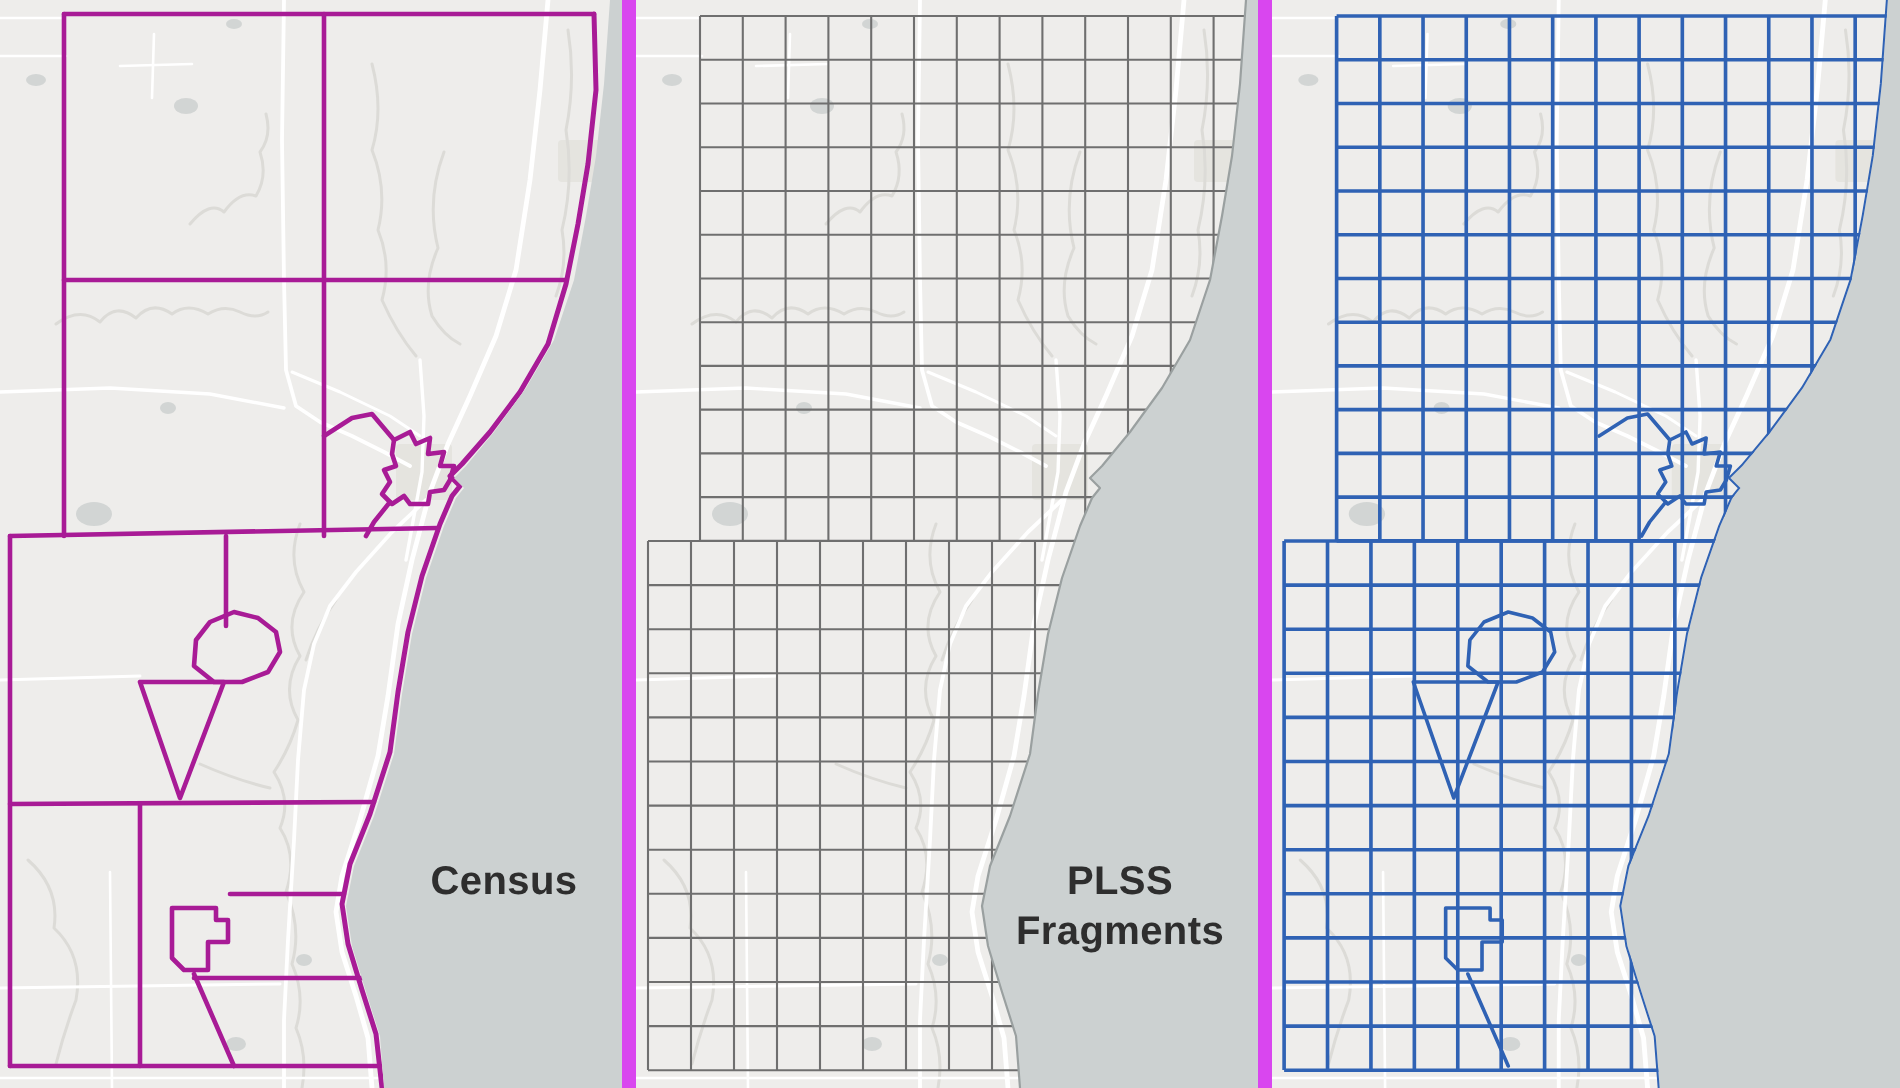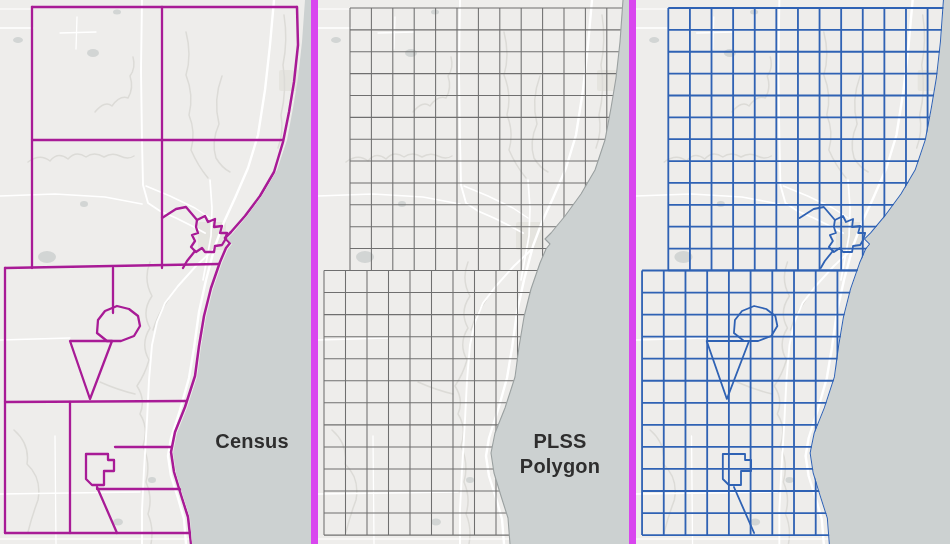--- a/index.html
+++ b/index.html
@@ -187,21 +187,21 @@
           <line x1="6" y1="446.9" x2="308" y2="446.9" stroke="#6f6f6f" stroke-width="1.05"></line>
           <line x1="6" y1="468.95000000000005" x2="308" y2="468.95000000000005" stroke="#6f6f6f" stroke-width="1.05"></line>
           <line x1="6" y1="491" x2="308" y2="491" stroke="#6f6f6f" stroke-width="1.05"></line>
           <line x1="6" y1="513.05" x2="308" y2="513.05" stroke="#6f6f6f" stroke-width="1.05"></line>
           <line x1="6" y1="535.1" x2="308" y2="535.1" stroke="#6f6f6f" stroke-width="1.05"></line>
         </g>
         <path d="M305,0 L302,42 L298,78 L293,108 L287,140 L277,170 L263,194 L247,216 L233,233 L227,239 L232,244 L228,249 L222,263 L213,289 L206,317 L201,347 L197,377 L187,408 L177,433 L173,453 L176,473 L183,496 L190,518 L192,544" fill="none" stroke="#9aa0a0" stroke-width="1.1" stroke-linejoin="round" stroke-linecap="round"></path>
       </svg>
     <div class="panel-label">
       <div>PLSS</div>
-      <div>Polygon</div>
+      <div>Fragments</div>
     </div>
   </div>
 
   <div class="panel panel--fragments">
     <svg viewBox="0 0 311 544" preserveAspectRatio="none">
         <defs>
           <clipPath id="clip-fragments">
             <path d="M305,0 L302,42 L298,78 L293,108 L287,140 L277,170 L263,194 L247,216 L233,233 L227,239 L232,244 L228,249 L222,263 L213,289 L206,317 L201,347 L197,377 L187,408 L177,433 L173,453 L176,473 L183,496 L190,518 L192,544 L0,544 L0,0 Z"></path>
           </clipPath>
         </defs>

